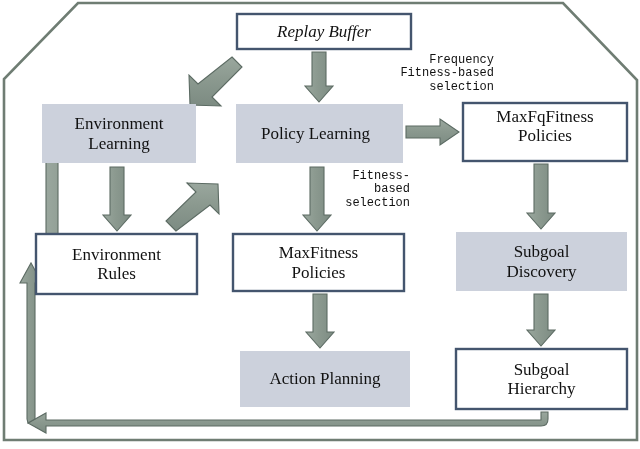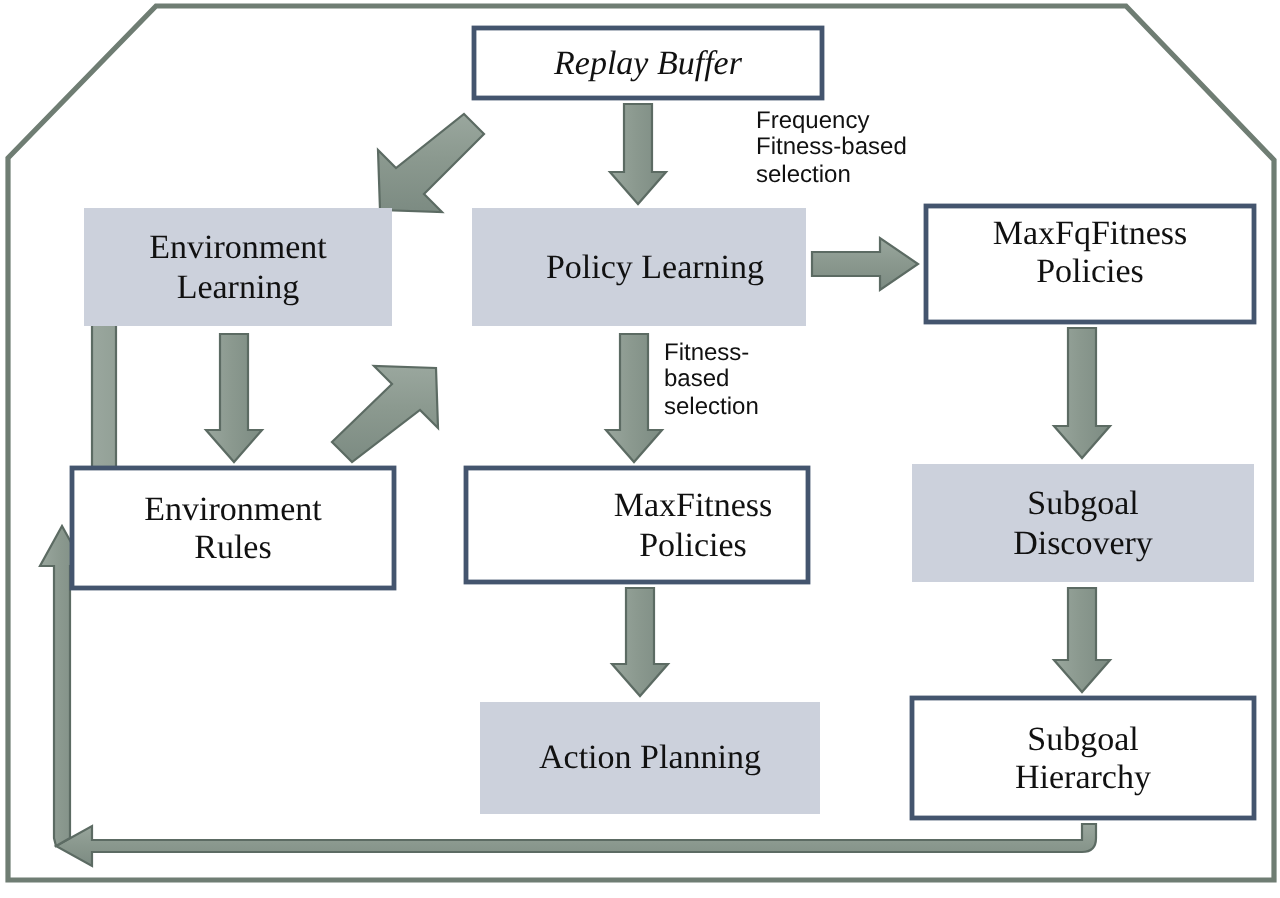--- a/index.html
+++ b/index.html
@@ -29,23 +29,23 @@
     justify-content: center;
     text-align: center;
     font-family: "Liberation Serif", serif;
     color: #111111;
     line-height: 1.12;
     white-space: pre-line;
     pointer-events: none;
   }
   .edge-label {
     position: absolute;
-    font-family: Liberation Sans, sans-serif;
+    font-family: Liberation Mono, monospace;
     color: #111111;
-    text-align: left;
+    text-align: right;
     line-height: 1.12;
     white-space: pre-line;
     pointer-events: none;
   }
 </style>
 </head>
 <body>
 
 <div id="canvas">
 
@@ -139,29 +139,29 @@
       <rect x="240" y="351" width="170" height="56" fill="#ccd1dc" stroke="none"></rect>
       <rect x="456" y="349" width="171" height="60" fill="#ffffff" stroke="#44556e" stroke-width="2.4"></rect>
     </g>
   </svg>
 
   <div class="node-label" style="left:237px; top:14px; width:174px; height:35px; font-size:17px;font-style:italic;">Replay Buffer</div>
 
   <div class="node-label" style="left:42px; top:104px; width:154px; height:59px; font-size:17px;">Environment
 Learning</div>
 
-  <div class="node-label" style="left:244px; top:104px; width:167px; height:59px; font-size:17px;">Policy Learning</div>
+  <div class="node-label" style="left:232px; top:104px; width:167px; height:59px; font-size:17px;">Policy Learning</div>
 
   <div class="node-label" style="left:463px; top:103px; width:164px; height:46px; font-size:17px;">MaxFqFitness
 Policies</div>
 
   <div class="node-label" style="left:36px; top:234px; width:161px; height:60px; font-size:17px;">Environment
 Rules</div>
 
-  <div class="node-label" style="left:233px; top:234px; width:171px; height:57px; font-size:17px;margin-left:28px;">MaxFitness
+  <div class="node-label" style="left:233px; top:234px; width:171px; height:57px; font-size:17px;">MaxFitness
 Policies</div>
 
   <div class="node-label" style="left:456px; top:232px; width:171px; height:59px; font-size:17px;">Subgoal
 Discovery</div>
 
   <div class="node-label" style="left:240px; top:351px; width:170px; height:56px; font-size:17px;border-radius:13px;">Action Planning</div>
 
   <div class="node-label" style="left:456px; top:349px; width:171px; height:60px; font-size:17px;">Subgoal
 Hierarchy</div>
 

